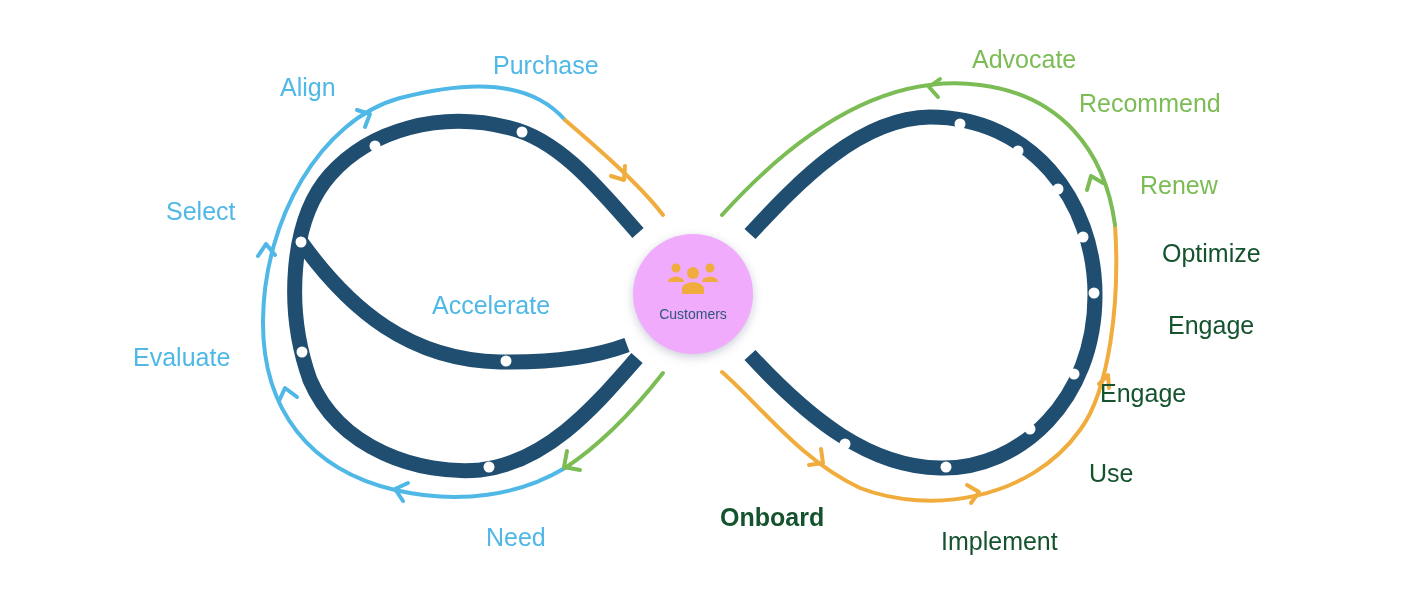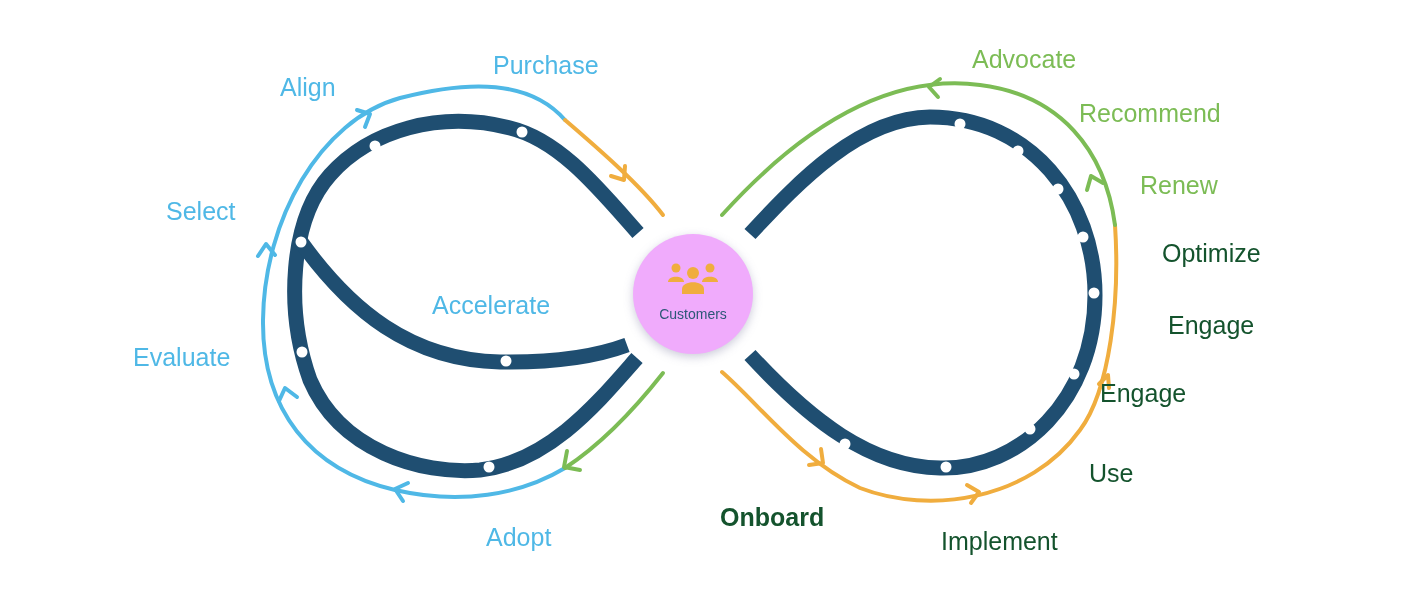--- a/index.html
+++ b/index.html
@@ -78,23 +78,23 @@
     <path d="M 15 32 L 15 27 C 15 18 37 18 37 27 L 37 32 Z" fill="#f0ad3e"></path>
   </svg>
   <div class="hub-label">Customers</div>
 </div>
 
 <div class="lbl c-blue" style="left:280px; top:73px;">Align</div>
 <div class="lbl c-blue" style="left:493px; top:51px;">Purchase</div>
 <div class="lbl c-blue" style="left:166px; top:197px;">Select</div>
 <div class="lbl c-blue" style="left:133px; top:343px;">Evaluate</div>
 <div class="lbl c-blue" style="left:432px; top:291px;">Accelerate</div>
-<div class="lbl c-blue" style="left:486px; top:523px;">Adopt</div>
+<div class="lbl c-blue" style="left:486px; top:523px;">Need</div>
 
 <div class="lbl c-green" style="left:972px; top:45px;">Advocate</div>
-<div class="lbl c-green" style="left:1079px; top:99px;">Recommend</div>
+<div class="lbl c-green" style="left:1079px; top:89px;">Recommend</div>
 <div class="lbl c-green" style="left:1140px; top:171px;">Renew</div>
 <div class="lbl c-orange" style="left:1162px; top:239px;">Optimize</div>
 <div class="lbl c-orange" style="left:1168px; top:311px;">Engage</div>
 <div class="lbl c-orange" style="left:1100px; top:379px;">Engage</div>
 <div class="lbl c-orange" style="left:1089px; top:459px;">Use</div>
 <div class="lbl c-orange" style="left:941px; top:527px;">Implement</div>
 <div class="lbl c-orange" style="left:720px; top:503px;font-weight:bold;">Onboard</div>
 
 </body></html>

